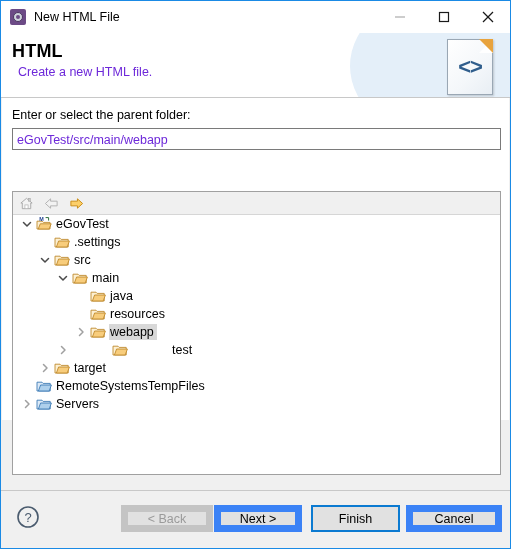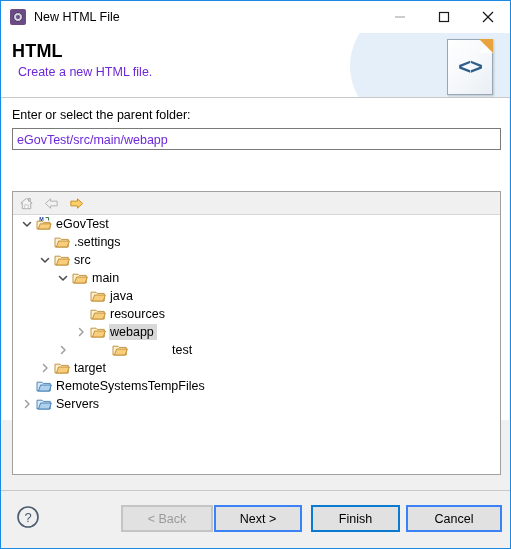--- a/index.html
+++ b/index.html
@@ -298,21 +298,21 @@
     position: absolute;
     left: 15px;
     top: 14px;
     width: 24px; height: 24px;
   }
   .btn {
     position: absolute;
     top: 14px;
     height: 27px;
     box-sizing: border-box;
-    border: 2px solid #3b82f6;
+    border: 7px solid #3b82f6;
     background: #e1e1e1;
     font-size: 12.5px;
     font-family: "Liberation Sans", sans-serif;
     color: #000000;
     display: flex;
     align-items: center;
     justify-content: center;
   }
   .btn.disabled {
     color: #9a9a9a;

